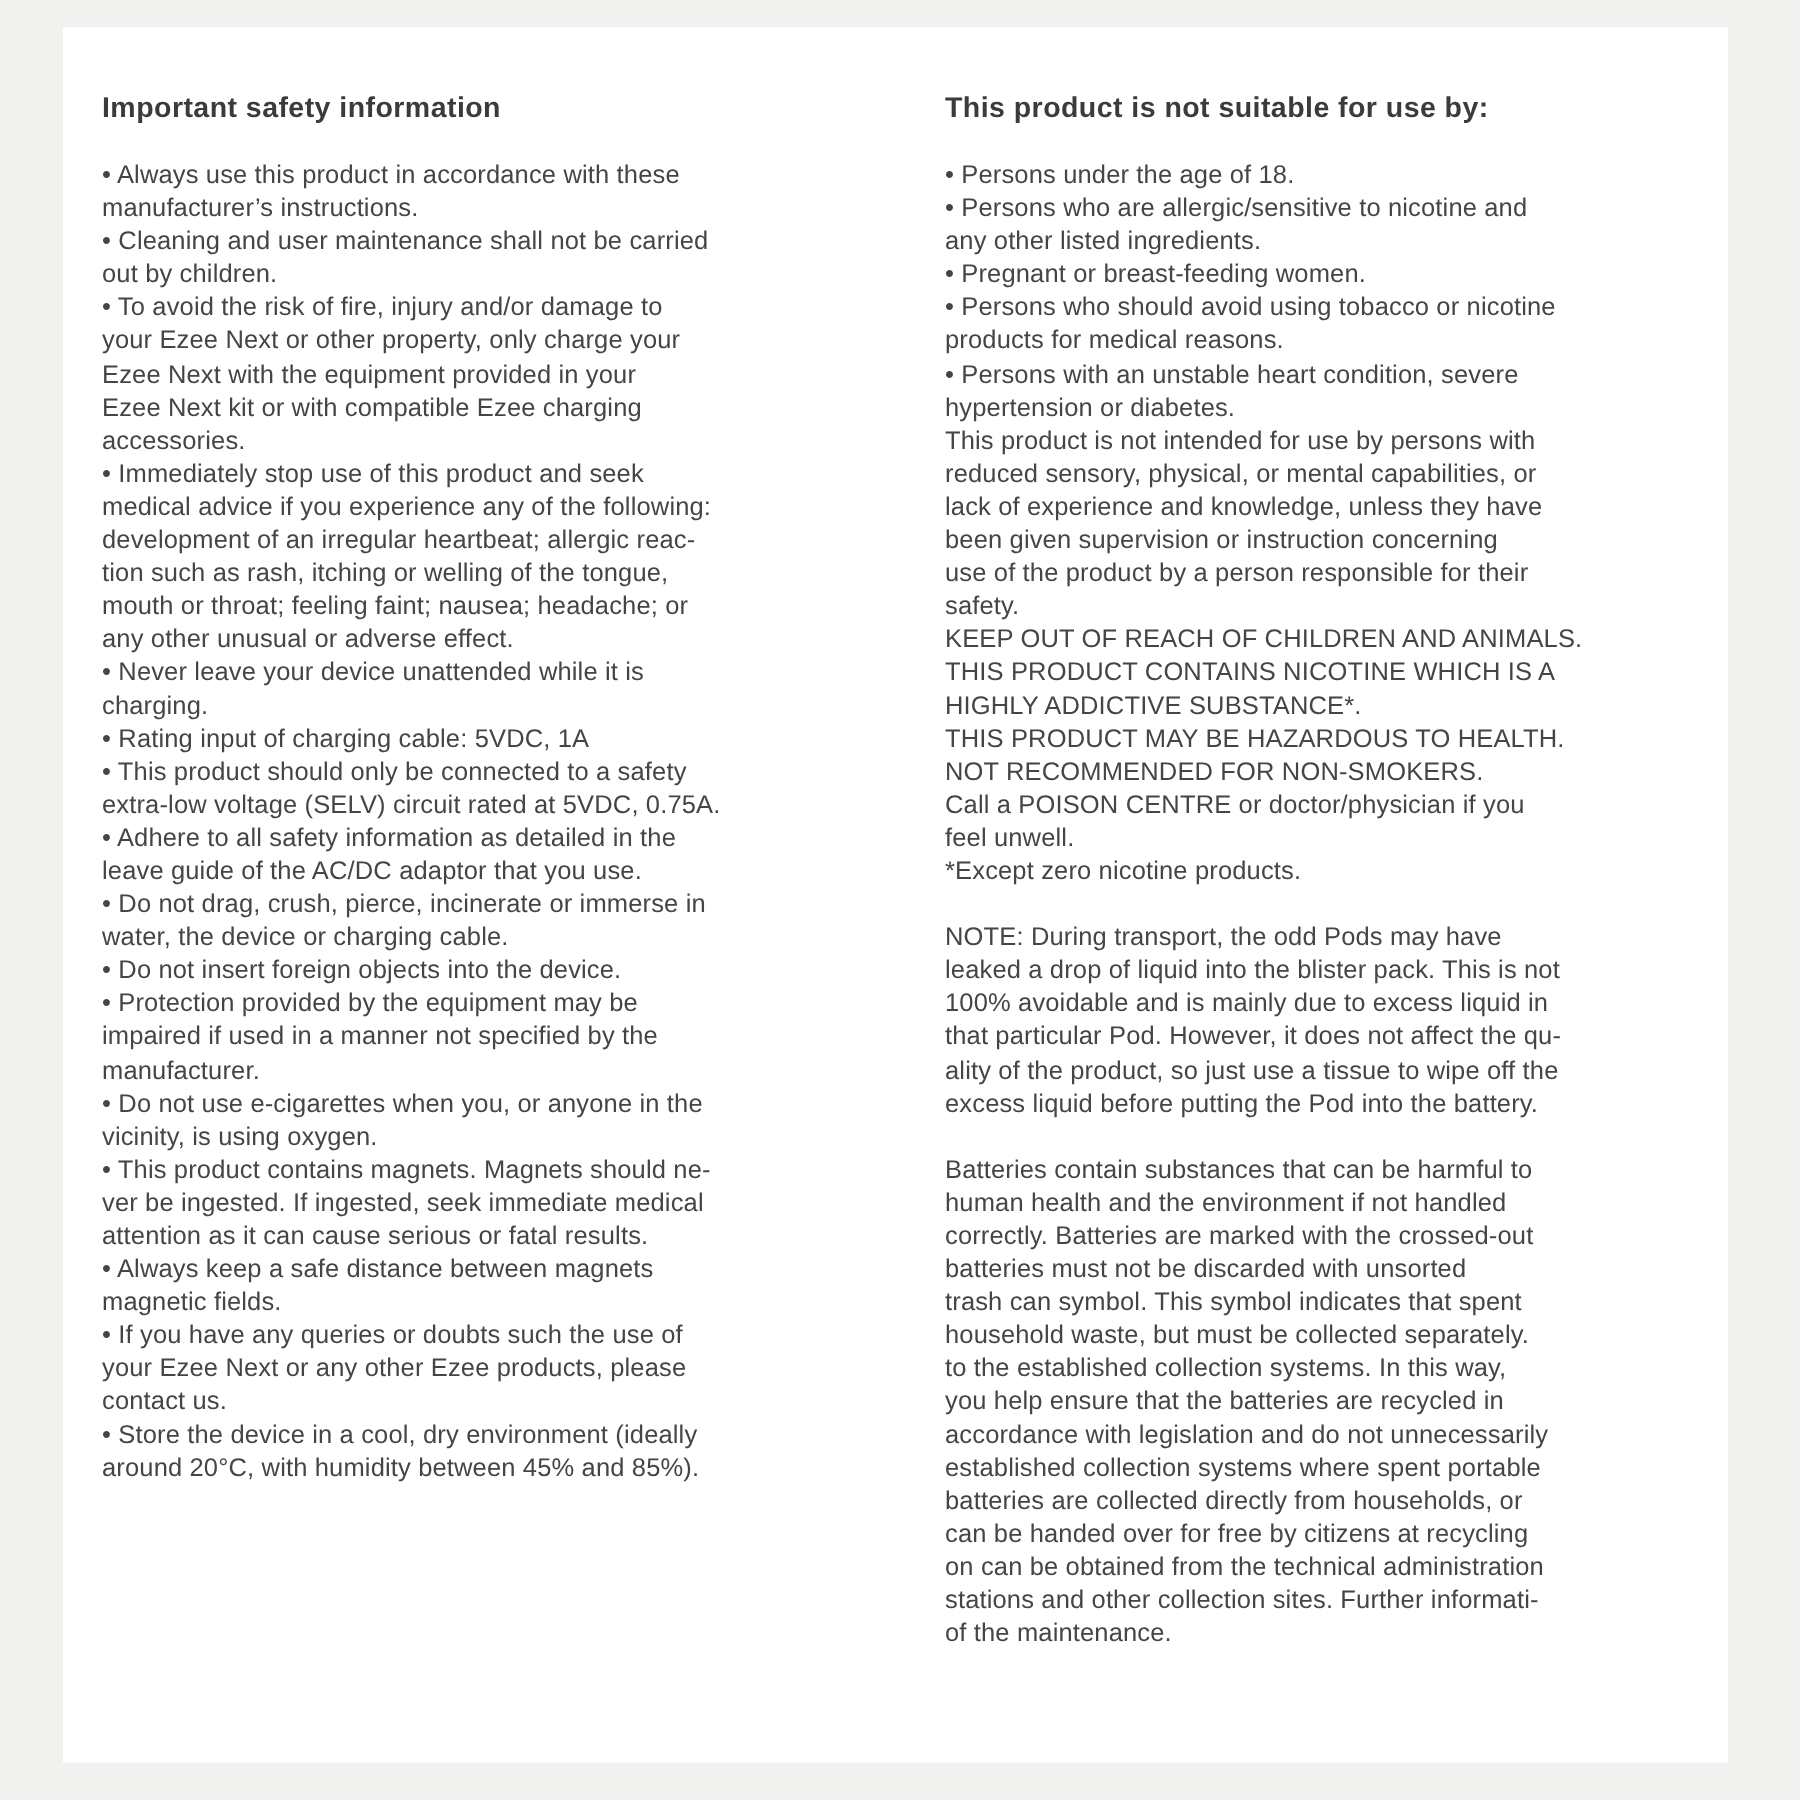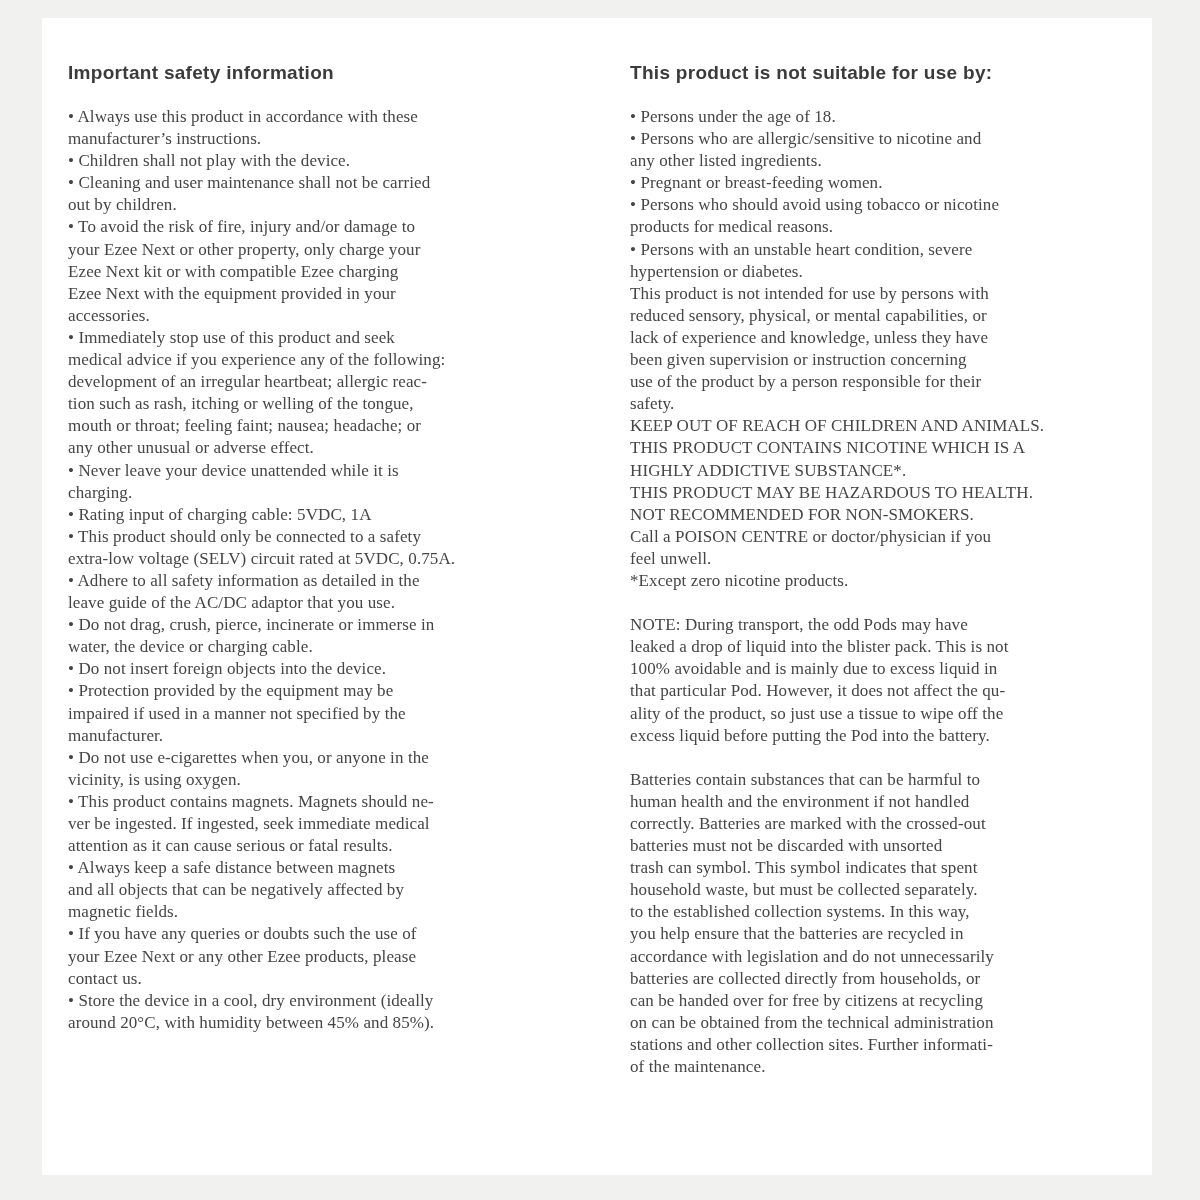--- a/index.html
+++ b/index.html
@@ -36,21 +36,20 @@
     margin: 0 0 21px 0;
     font-size: 19px;
     line-height: 24px;
     font-weight: 700;
     letter-spacing: 0.3px;
     color: #3b3b3b;
     white-space: nowrap;
   }
   .text-block {
     margin: 0 0 22.1px 0;
-    font-family: Liberation Serif, serif;
   }
   .text-block:last-child { margin-bottom: 0; }
   .line {
     font-size: 17px;
     line-height: 22.1px;
     letter-spacing: 0.1px;
     color: #454545;
     white-space: nowrap;
   }
 </style>
@@ -59,27 +58,26 @@
 
 <div class="page">
   <div class="card">
 
     <div class="column left">
       <h1 class="col-heading">Important safety information</h1>
       <div>
           <div class="text-block">
             <div class="line">• Always use this product in accordance with these</div>
             <div class="line">manufacturer’s instructions.</div>
-            <div class="line">• Children shall not play with the device.</div>
             <div class="line">• Cleaning and user maintenance shall not be carried</div>
             <div class="line">out by children.</div>
             <div class="line">• To avoid the risk of fire, injury and/or damage to</div>
             <div class="line">your Ezee Next or other property, only charge your</div>
+            <div class="line">Ezee Next with the equipment provided in your</div>
             <div class="line">Ezee Next kit or with compatible Ezee charging</div>
-            <div class="line">Ezee Next with the equipment provided in your</div>
             <div class="line">accessories.</div>
             <div class="line">• Immediately stop use of this product and seek</div>
             <div class="line">medical advice if you experience any of the following:</div>
             <div class="line">development of an irregular heartbeat; allergic reac-</div>
             <div class="line">tion such as rash, itching or welling of the tongue,</div>
             <div class="line">mouth or throat; feeling faint; nausea; headache; or</div>
             <div class="line">any other unusual or adverse effect.</div>
             <div class="line">• Never leave your device unattended while it is</div>
             <div class="line">charging.</div>
             <div class="line">• Rating input of charging cable: 5VDC, 1A</div>
@@ -92,21 +90,20 @@
             <div class="line">• Do not insert foreign objects into the device.</div>
             <div class="line">• Protection provided by the equipment may be</div>
             <div class="line">impaired if used in a manner not specified by the</div>
             <div class="line">manufacturer.</div>
             <div class="line">• Do not use e-cigarettes when you, or anyone in the</div>
             <div class="line">vicinity, is using oxygen.</div>
             <div class="line">• This product contains magnets. Magnets should ne-</div>
             <div class="line">ver be ingested. If ingested, seek immediate medical</div>
             <div class="line">attention as it can cause serious or fatal results.</div>
             <div class="line">• Always keep a safe distance between magnets</div>
-            <div class="line">and all objects that can be negatively affected by</div>
             <div class="line">magnetic fields.</div>
             <div class="line">• If you have any queries or doubts such the use of</div>
             <div class="line">your Ezee Next or any other Ezee products, please</div>
             <div class="line">contact us.</div>
             <div class="line">• Store the device in a cool, dry environment (ideally</div>
             <div class="line">around 20°C, with humidity between 45% and 85%).</div>
           </div>
         </div>
     </div>
 
@@ -148,20 +145,21 @@
           <div class="text-block">
             <div class="line">Batteries contain substances that can be harmful to</div>
             <div class="line">human health and the environment if not handled</div>
             <div class="line">correctly. Batteries are marked with the crossed-out</div>
             <div class="line">batteries must not be discarded with unsorted</div>
             <div class="line">trash can symbol. This symbol indicates that spent</div>
             <div class="line">household waste, but must be collected separately.</div>
             <div class="line">to the established collection systems. In this way,</div>
             <div class="line">you help ensure that the batteries are recycled in</div>
             <div class="line">accordance with legislation and do not unnecessarily</div>
+            <div class="line">established collection systems where spent portable</div>
             <div class="line">batteries are collected directly from households, or</div>
             <div class="line">can be handed over for free by citizens at recycling</div>
             <div class="line">on can be obtained from the technical administration</div>
             <div class="line">stations and other collection sites. Further informati-</div>
             <div class="line">of the maintenance.</div>
           </div>
         </div>
     </div>
 
   </div>

